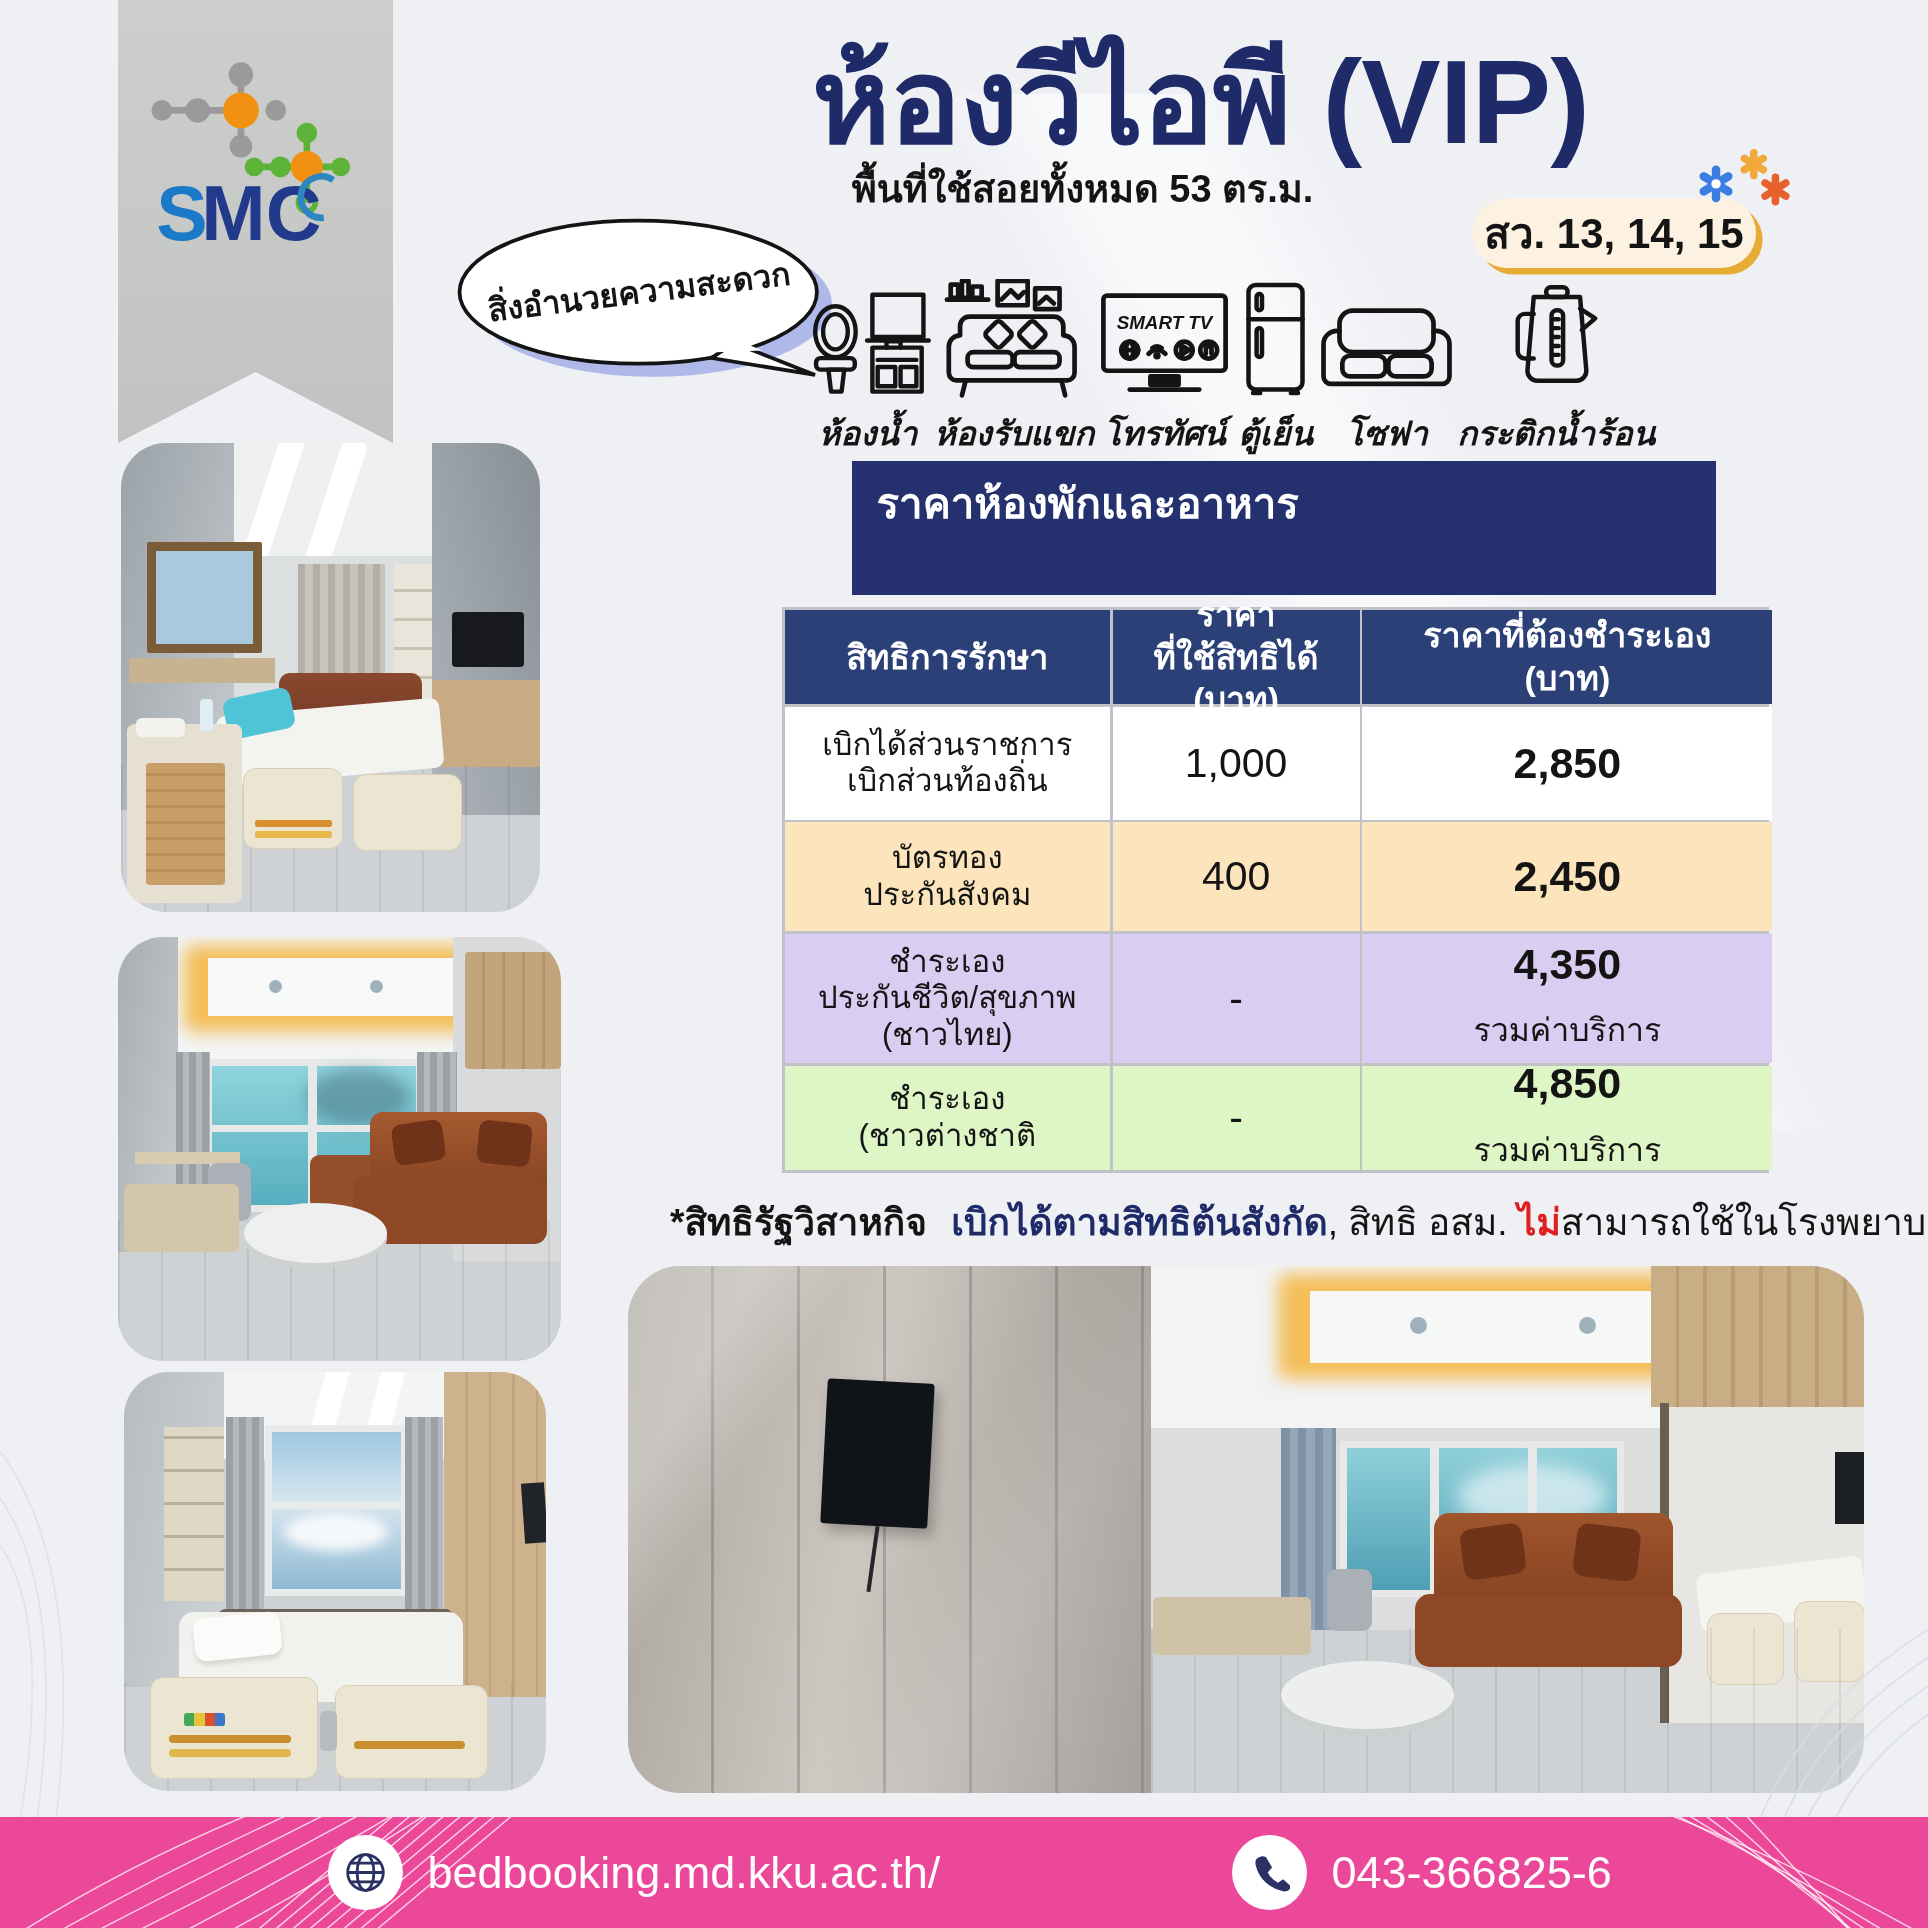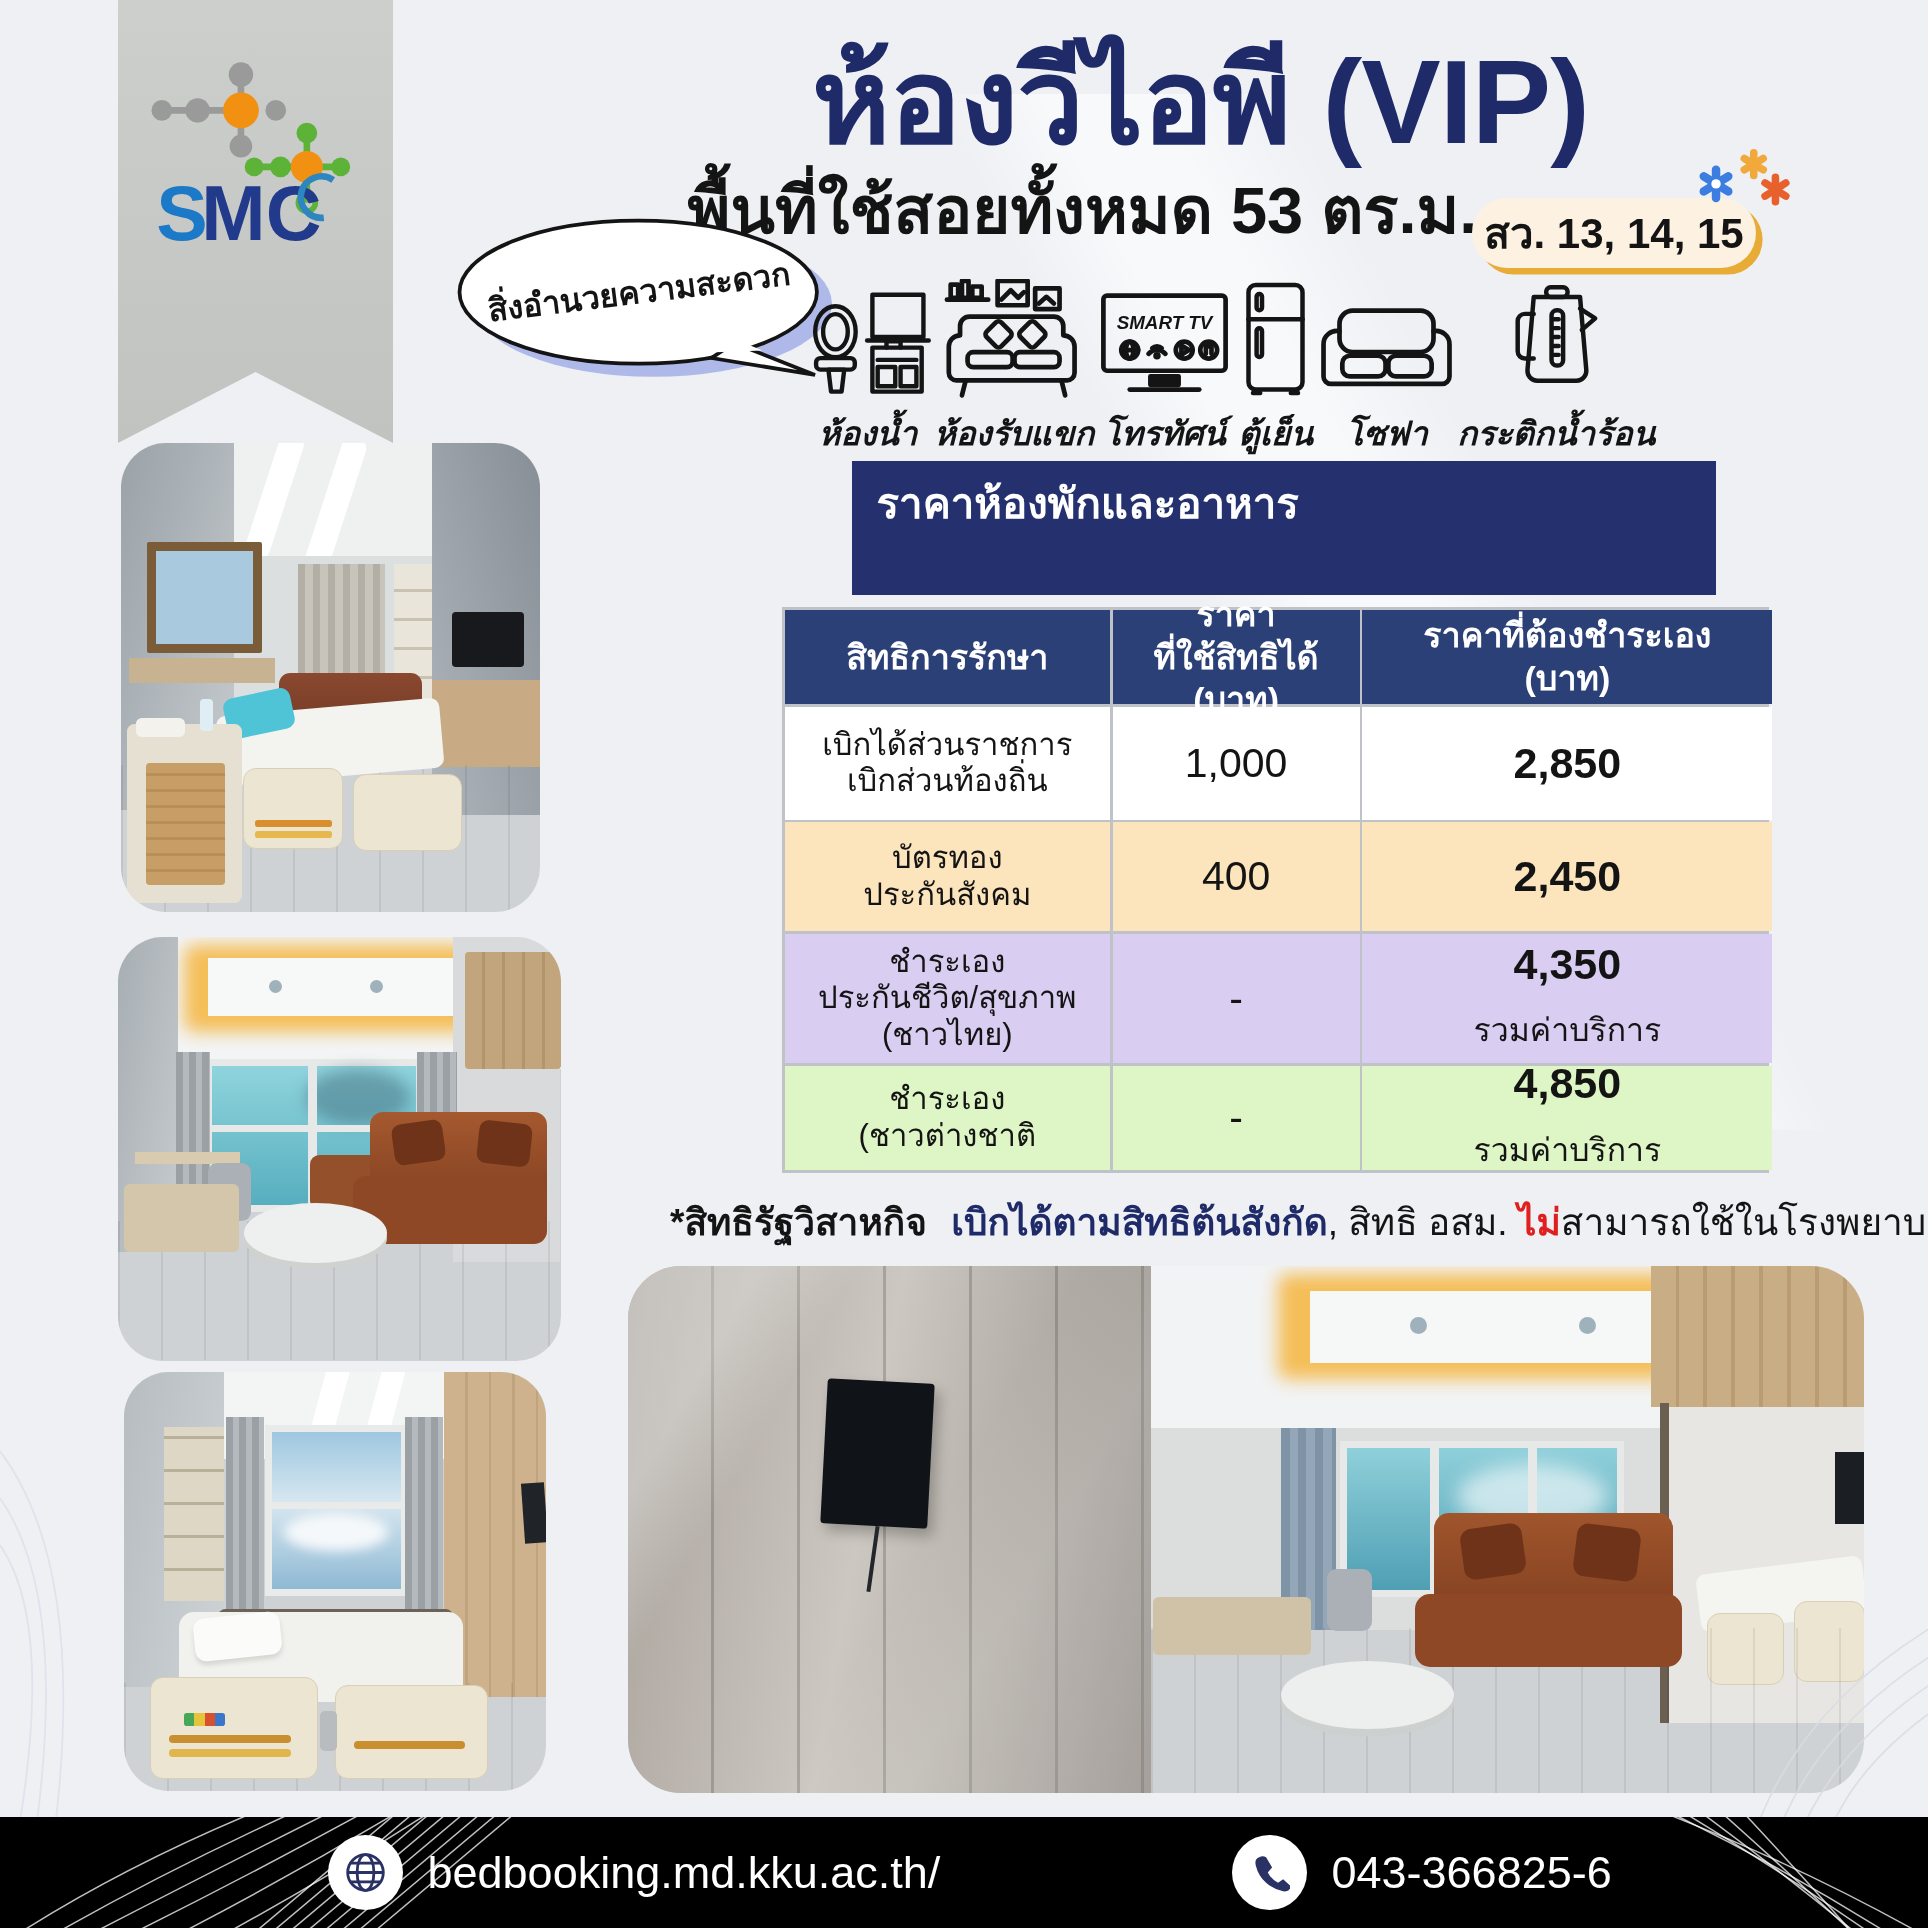--- a/index.html
+++ b/index.html
@@ -9,21 +9,21 @@
   .sheen{left:659px;top:94px;width:1318px;height:1036px;
     background:linear-gradient(62deg,transparent 44%,rgba(255,255,255,.6) 50%,rgba(255,255,255,.6) 56%,transparent 63%);}
   
   .ribbon{left:118px;top:0;width:275px;height:443px;
     background:linear-gradient(180deg,#cdcfcc,#c1c3c0);
     clip-path:polygon(0 0,100% 0,100% 100%,50% 84%,0 100%);}
   
   .title{left:527px;top:5.6px;width:1347px;text-align:center;
     font-size:119px;font-weight:800;color:#1f2a68;letter-spacing:-0.9px;}
   .subtitle{left:659px;top:158px;width:847px;text-align:center;
-    font-size:65px;font-weight:700;color:#141414;}
+    font-size:38px;font-weight:700;color:#141414;}
   .badge{left:1472px;top:198px;width:284px;height:70px;border-radius:36px;
     background:#fdf1e2;box-shadow:6.6px 6.6px 0 #e8ab35;
     display:flex;align-items:center;justify-content:center;
     font-size:42px;font-weight:700;color:#141414;}
   .badge-flowers{left:1667px;top:149px;}
   
   .bubble{left:452px;top:213px;width:395px;height:179px;}
   .bubble-text{left:476px;top:266px;width:326px;text-align:center;
     font-size:32px;font-weight:700;color:#141414;transform:rotate(-7deg);}
   
@@ -62,21 +62,21 @@
   .p1{left:121px;top:443px;width:419px;height:469px;}
   .p2{left:118px;top:937px;width:443px;height:424px;}
   .p3{left:124px;top:1372px;width:422px;height:419px;}
   .p4{left:628px;top:1266px;width:1236px;height:527px;border-radius:53px;}
   .wood{background:linear-gradient(180deg,#d9b176,#c1935a);}
   .planks{background-image:repeating-linear-gradient(90deg,rgba(0,0,0,.07) 0 1.9px,transparent 1.9px 43px);}
   .stripes-gray{background:repeating-linear-gradient(90deg,#9aa0a4 0 6.6px,#b4b9bd 6.6px 13px);}
   .cream-panel{background:#ece5d2;border:1.9px solid #d9cfb6;border-radius:13px;}
   .glow{filter:blur(8.5px);background:#f4be58;border-radius:9.4px;}
   
-  .footer{left:0;top:1817px;width:1928px;height:111px;background:#000000;}
+  .footer{left:0;top:1817px;width:1928px;height:111px;background:#ec4899;}
   .footer-item{position:absolute;display:flex;align-items:center;gap:24.5px;color:#fff;font-size:45px;}
   .f-circle{width:75px;height:75px;border-radius:50%;background:#fff;display:flex;align-items:center;justify-content:center;}
 </style>
 </head>
 <body>
 
 <div id="poster">
   <div class="abs sheen"></div>
 
   <div class="abs ribbon">

